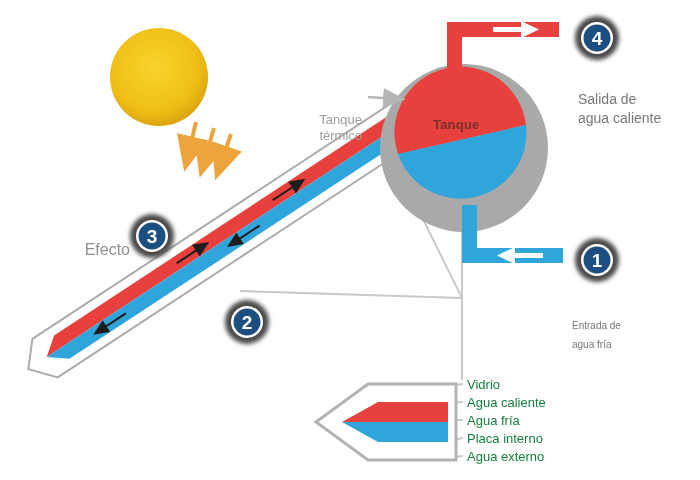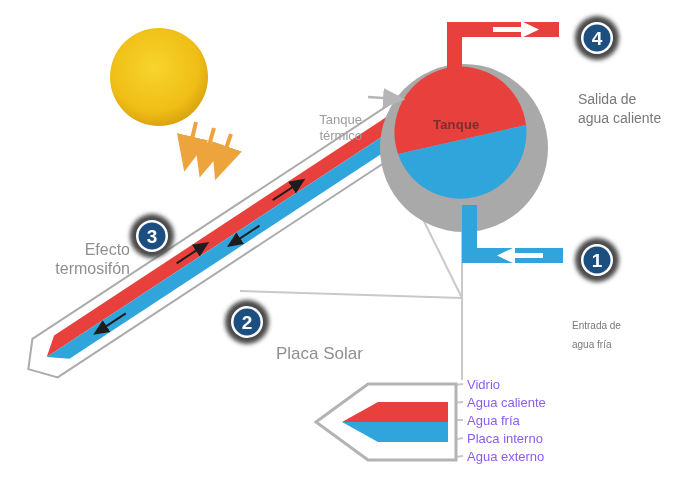--- a/index.html
+++ b/index.html
@@ -9,21 +9,21 @@
   svg{position:absolute;left:0;top:0;}
   .lbl{position:absolute;color:#8f8f8f;margin-top:28px;}
   .lbl span{display:block;}
   #radiation{left:76px;top:146px;font-size:15px;white-space:nowrap;}
   #thermo{left:16px;top:212px;width:114px;text-align:right;font-size:16px;line-height:19px;}
   #collector{left:276px;top:316px;font-size:17px;white-space:nowrap;}
   #tanklabel{left:292px;top:84px;width:70px;text-align:right;font-size:13px;line-height:16px;color:#9c9c9c;}
   #tanque{left:433px;top:89px;font-size:13px;font-weight:bold;color:#7a2f2b;letter-spacing:.2px;}
   #outlet{left:578px;top:62px;font-size:14px;line-height:19px;color:#787878;}
   #inlet{left:572px;top:288px;font-size:10px;line-height:19px;color:#787878;}
-  .legend-item{position:absolute;left:467px;font-size:13px;color:#8b5cf6;white-space:nowrap;}
+  .legend-item{position:absolute;left:467px;font-size:13px;color:#15803d;white-space:nowrap;}
 </style>
 </head>
 <body>
 
 <div id="stage">
 
 <svg width="700" height="480" viewBox="0 0 700 480">
   <defs>
     <radialGradient id="sunGrad" cx="45%" cy="40%" r="65%">
       <stop offset="0%" stop-color="#F7D42C"></stop>
@@ -123,24 +123,22 @@
     <circle cx="597" cy="38" r="22" fill="#4A4A4A" filter="url(#soft)"></circle>
     <circle cx="597" cy="38" r="16" fill="#ffffff"></circle>
     <circle cx="597" cy="38" r="13.5" fill="#1C4E80"></circle>
     <text x="597" y="45" text-anchor="middle" font-size="19" font-weight="bold" fill="#ffffff" font-family="Liberation Sans, sans-serif">4</text>
   </g>
 </svg>
 
 
 <div id="thermo" class="lbl">
   <span>Efecto</span>
-  <span>termosifón</span>
 </div>
 
-<div id="collector" class="lbl">Placa Solar</div>
 
 <div id="tanklabel" class="lbl">
   <span>Tanque</span>
   <span>térmico</span>
 </div>
 
 <div id="tanque" class="lbl">Tanque</div>
 
 <div id="outlet" class="lbl">
   <span>Salida de</span>

